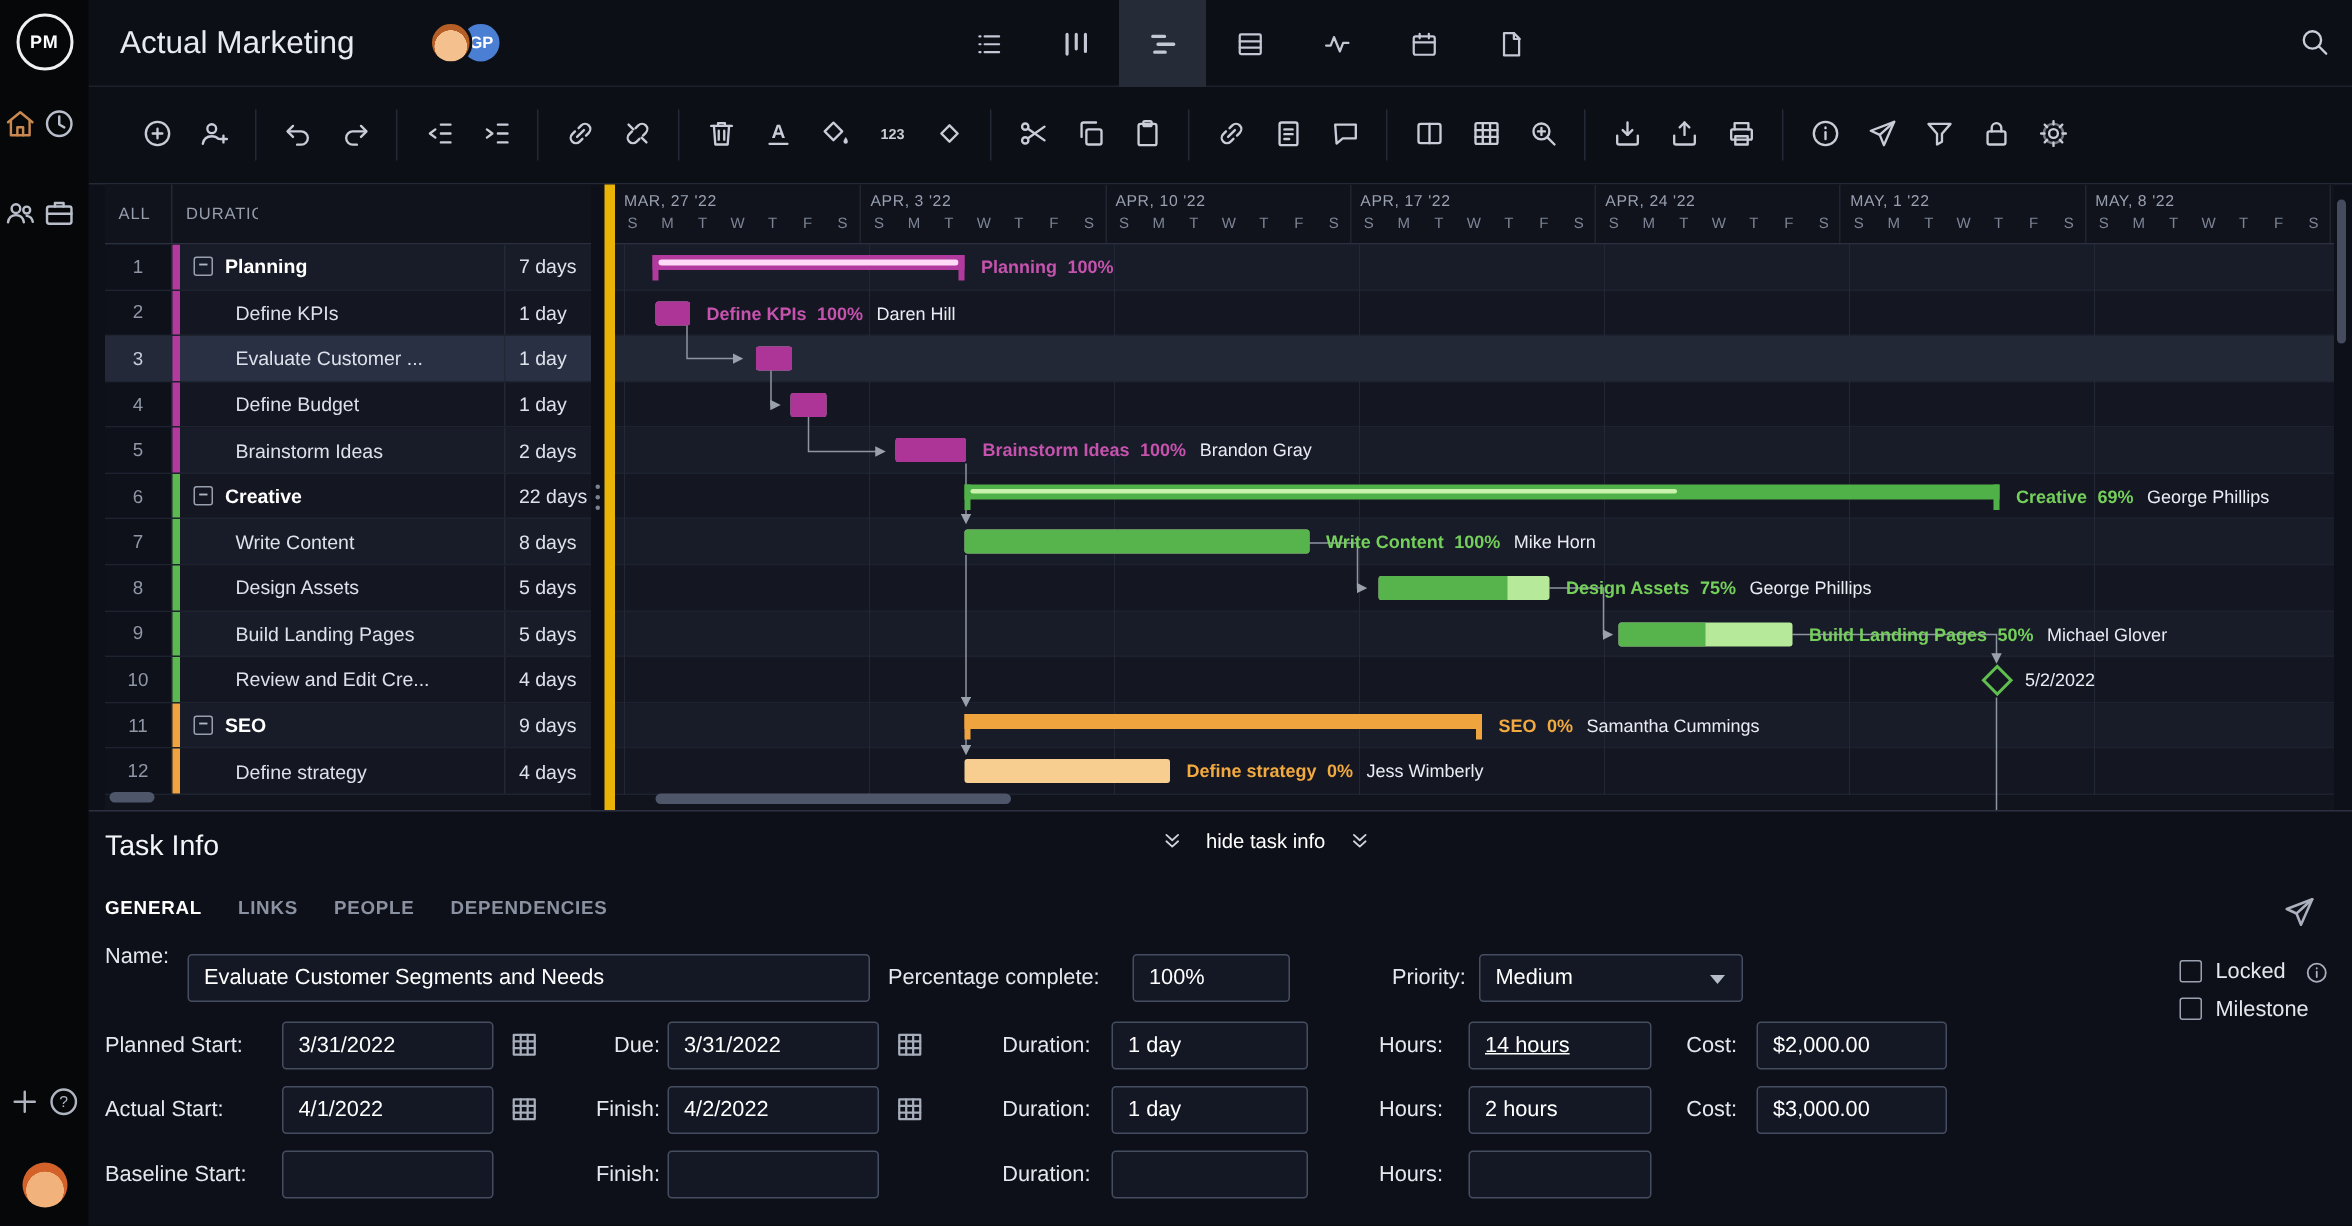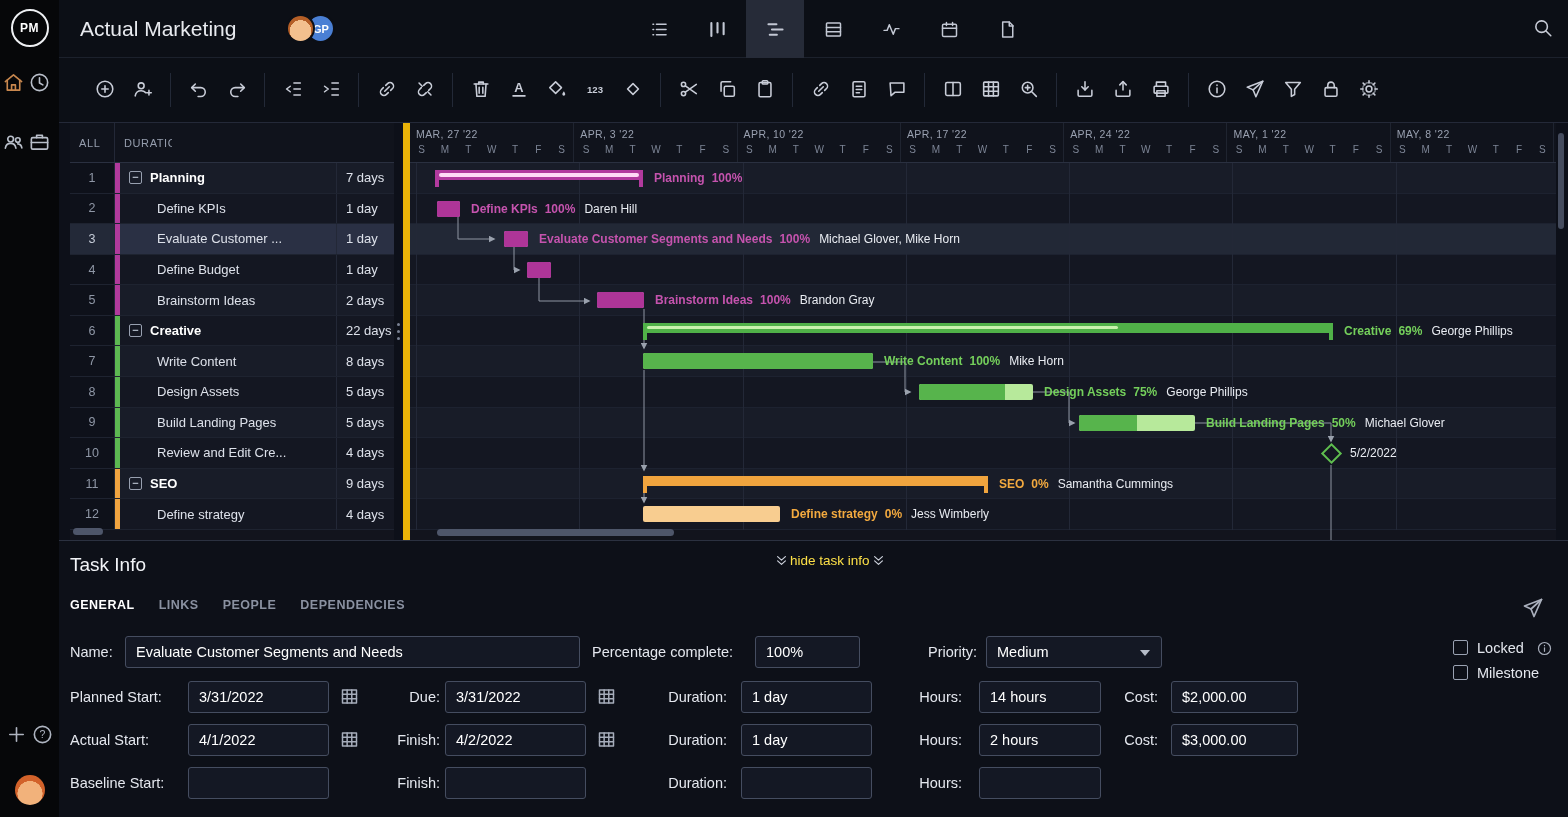--- a/index.html
+++ b/index.html
@@ -125,22 +125,22 @@
 .blabel.org .bn,.blabel.org .bp{color:#f2a93f}
 .ganttHsb-thumb{position:absolute;left:27px;top:406px;width:237px;height:7px;border-radius:4px;
   background:#4e566a;cursor:pointer}
 .vsb-thumb{position:absolute;left:1558px;top:133px;width:6px;height:96px;border-radius:3px;
   background:#454c5e;cursor:pointer;z-index:25}
 
 
 .tinfo{position:absolute;left:59px;top:540px;width:1509px;height:277px;background:#0d1018;
   border-top:1px solid #2b3140}
 .ti-title{position:absolute;left:11px;top:13px;font-size:19px;color:#f2f4f8}
-.ti-hide{position:absolute;left:714px;top:11px;display:flex;align-items:center;
-  color:#fde047;font-size:13.5px;cursor:pointer}
+.ti-hide{position:absolute;left:714px;top:11px;display:flex;align-items:center;gap:14px;
+  color:#ffffff;font-size:13.5px;cursor:pointer}
 .ti-hide .chev2{width:17px;height:17px;color:#cdd2dc}
 .ti-tabs{position:absolute;left:11px;top:57px;display:flex;gap:24px;font-size:12.5px;
   letter-spacing:.5px;color:#8a91a1;font-weight:bold}
 .ti-tab{cursor:pointer}
 .ti-tab.active{color:#fff}
 .ti-send{position:absolute;left:1462px;top:55px;width:24px;height:24px;color:#aab0bd;cursor:pointer}
 .ti-send svg{width:24px;height:24px}
 .flabel{position:absolute;font-size:14.5px;color:#e4e7ee;line-height:32px;white-space:nowrap}
 .flabel.ra{text-align:right}
 .finput{position:absolute;height:32px;background:#141824;border:1px solid #454d60;border-radius:3px;
@@ -632,21 +632,20 @@
           <div class="sline magl" style="width:200px"></div>
         </div>
         <div class="blabel mag" style="left:244px;top:6px"><span class="bn">Planning</span><span class="bp">100%</span></div>
         <div class="bar mag" style="left:27px;top:37.58px;width:23px">
           <div class="fill" style="width:100%"></div>
         </div>
         <div class="blabel mag" style="left:61px;top:36.58px"><span class="bn">Define KPIs</span><span class="bp">100%</span><span class="ba">Daren Hill</span></div>
         <div class="bar mag" style="left:94px;top:68.16px;width:24px">
           <div class="fill" style="width:100%"></div>
         </div>
-        <div class="blabel mag" style="left:129px;top:67.16px"><span class="bn">Evaluate Customer Segments and Needs</span><span class="bp">100%</span><span class="ba">Michael Glover, Mike Horn</span></div>
         <div class="bar mag" style="left:117px;top:98.74px;width:24px">
           <div class="fill" style="width:100%"></div>
         </div>
         <div class="bar mag" style="left:187px;top:129.32px;width:47px">
           <div class="fill" style="width:100%"></div>
         </div>
         <div class="blabel mag" style="left:245px;top:128.32px"><span class="bn">Brainstorm Ideas</span><span class="bp">100%</span><span class="ba">Brandon Gray</span></div>
         <div class="sbar grn" style="left:233px;top:159.89999999999998px;width:690px">
           <div class="sline grnl" style="width:470.58px"></div>
         </div>
@@ -691,21 +690,21 @@
         <div class="ti-tab active">GENERAL</div>
         <div class="ti-tab">LINKS</div>
         <div class="ti-tab">PEOPLE</div>
         <div class="ti-tab">DEPENDENCIES</div>
       </div>
     <span class="ti-send"><svg viewBox="0 0 24 24" fill="none" stroke="currentColor" stroke-width="1.7" stroke-linecap="round" stroke-linejoin="round">
           <path d="M20.5 3.5 3.5 10l6.5 3 3 7.5z"></path>
           <path d="M20.5 3.5 10 13"></path>
         </svg></span>
 
-    <div class="flabel" style="left:11px;top:95px">Name:</div>
+    <div class="flabel" style="left:11px;top:81px">Name:</div>
     <input class="finput" style="left: 66px; top: 95px; width: 455px;" value="Evaluate Customer Segments and Needs">
     <div class="flabel" style="left:533px;top:95px">Percentage complete:</div>
     <input class="finput" style="left: 696px; top: 95px; width: 105px;" value="100%">
     <div class="flabel" style="left:869px;top:95px">Priority:</div>
     <div class="fsel" style="left:927px;top:95px;width:176px">
       <span>Medium</span>
         <i class="chev"></i>
     </div>
     <button class="cb" style="left:1394px;top:99px"></button>
     <div class="flabel" style="left:1418px;top:91px">Locked</div>
@@ -725,21 +724,21 @@
         </svg></button>
     <div class="flabel ra" style="left:286px;top:140px;width:95px">Due:</div>
     <input class="finput" style="left: 386px; top: 140px; width: 141px;" value="3/31/2022">
     <button class="calbtn" style="left:536px;top:145px"><svg viewBox="0 0 24 24" fill="none" stroke="currentColor" stroke-width="1.7" stroke-linecap="round" stroke-linejoin="round">
           <rect x="4" y="4.5" width="16" height="15"></rect>
           <path d="M4 9.5h16M4 14.5h16M9.3 4.5v15M14.6 4.5v15"></path>
         </svg></button>
     <div class="flabel ra" style="left:560px;top:140px;width:108px">Duration:</div>
     <input class="finput" style="left: 682px; top: 140px; width: 131px;" value="1 day">
     <div class="flabel ra" style="left:795px;top:140px;width:108px">Hours:</div>
-    <input class="finput" style="left: 920px; top: 140px; width: 122px;" value="14 hours">
+    <input class="finput" style="left: 920px; top: 140px; width: 122px; text-decoration: underline;" value="14 hours">
     <div class="flabel ra" style="left:990px;top:140px;width:109px">Cost:</div>
     <input class="finput" style="left: 1112px; top: 140px; width: 127px;" value="$2,000.00">
 
     <div class="flabel" style="left:11px;top:183px">Actual Start:</div>
     <input class="finput" style="left: 129px; top: 183px; width: 141px;" value="4/1/2022">
     <button class="calbtn" style="left:279px;top:188px"><svg viewBox="0 0 24 24" fill="none" stroke="currentColor" stroke-width="1.7" stroke-linecap="round" stroke-linejoin="round">
           <rect x="4" y="4.5" width="16" height="15"></rect>
           <path d="M4 9.5h16M4 14.5h16M9.3 4.5v15M14.6 4.5v15"></path>
         </svg></button>
     <div class="flabel ra" style="left:286px;top:183px;width:95px">Finish:</div>

